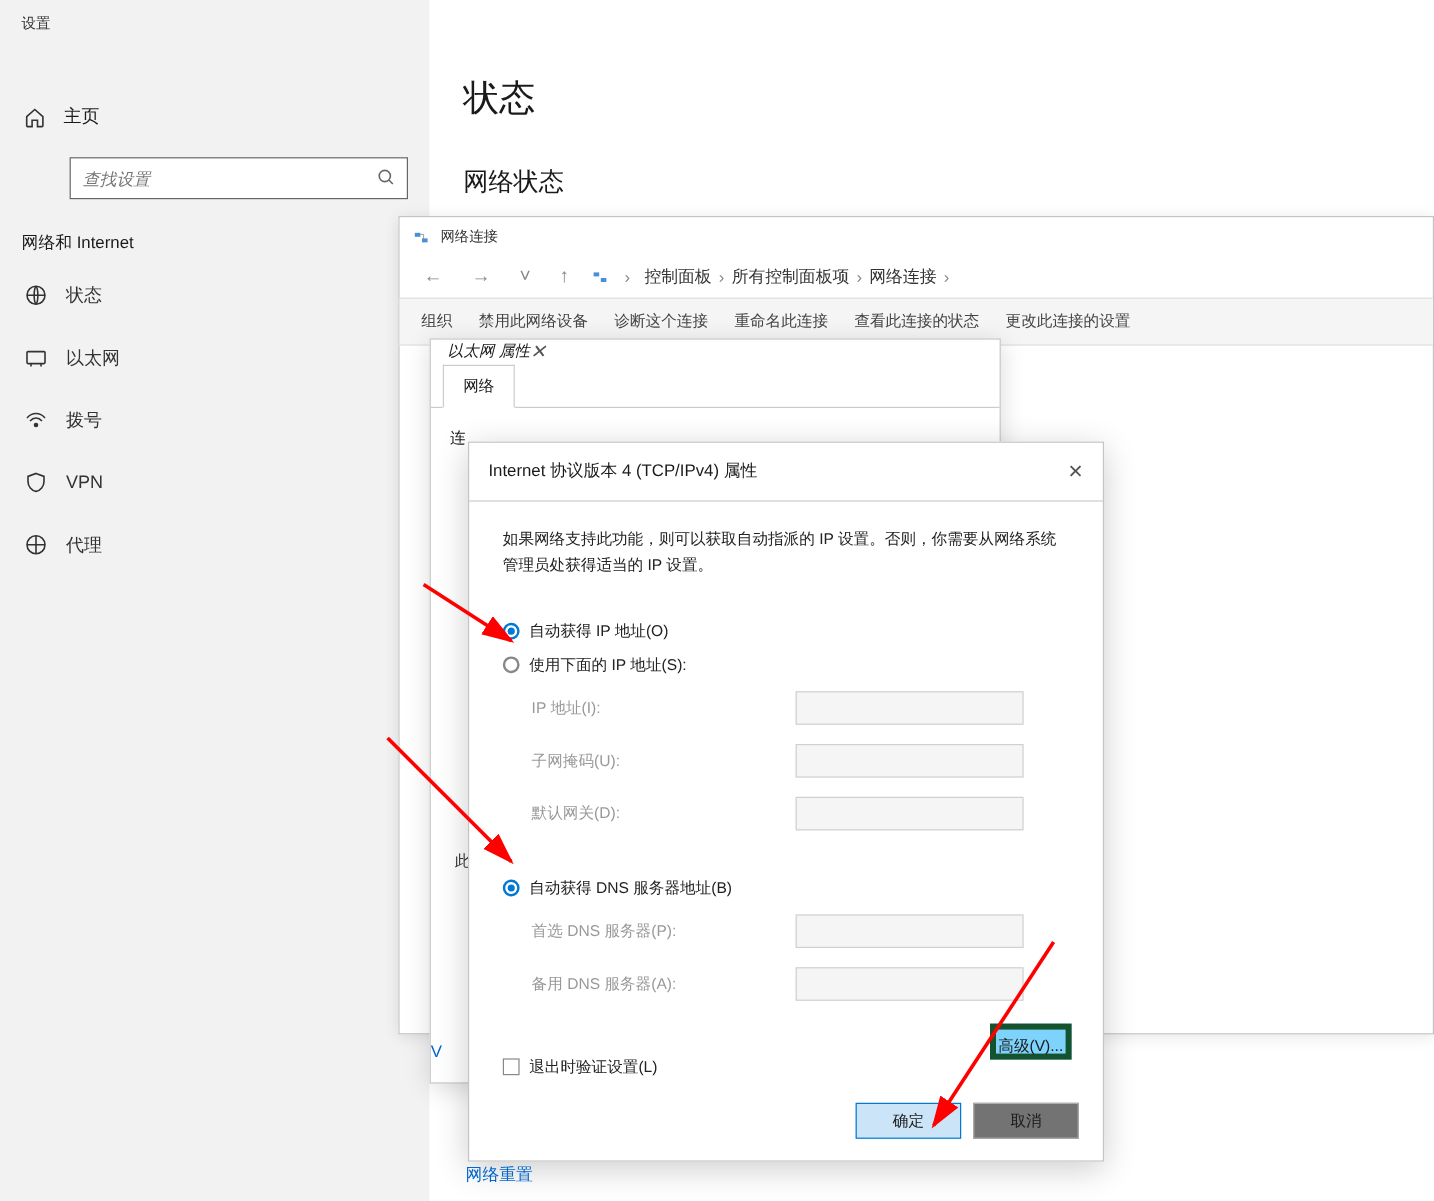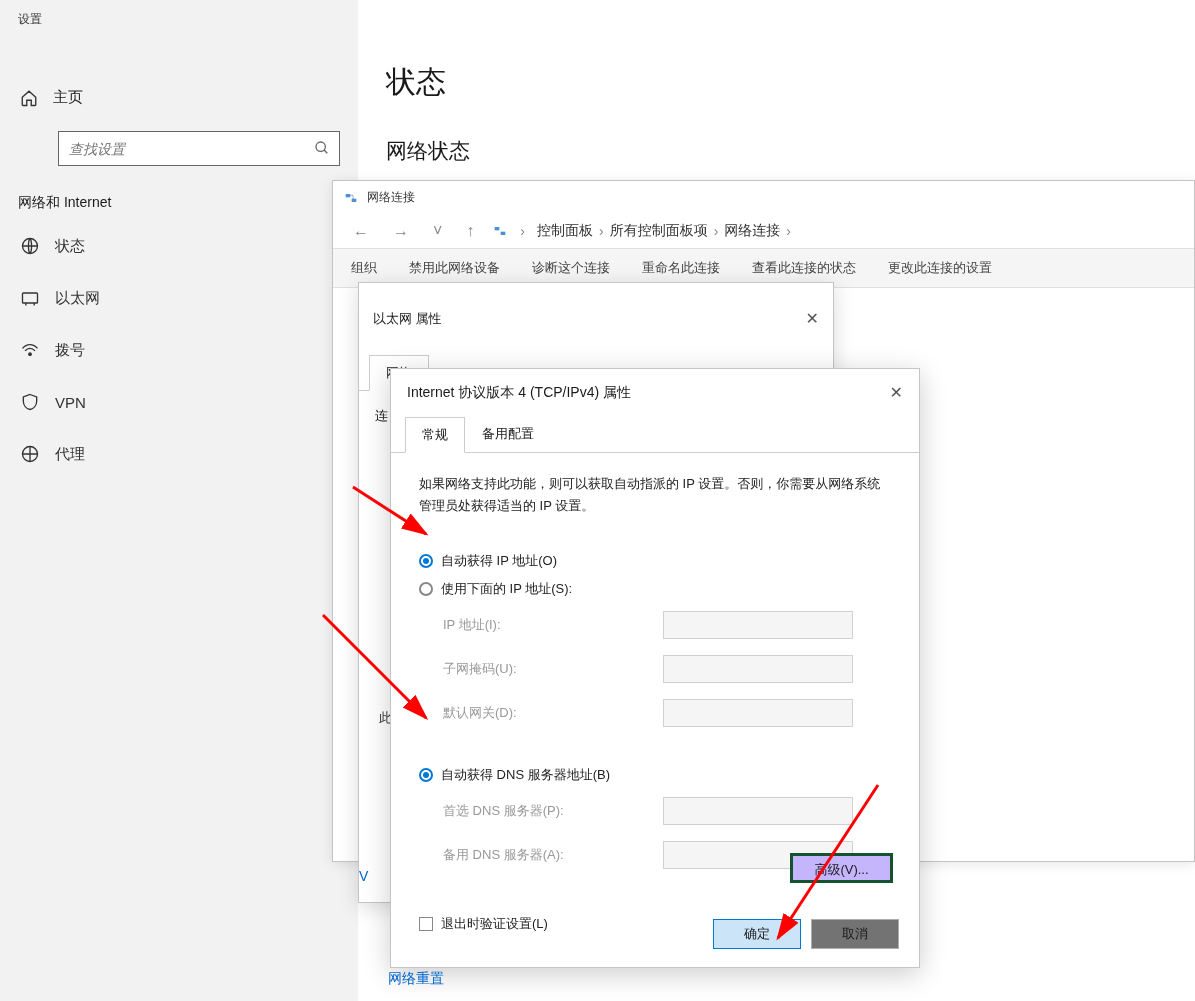--- a/index.html
+++ b/index.html
@@ -22,25 +22,25 @@
   .page-title { font-size: 30px; padding: 62px 0 0 28px; font-weight: 400; }
   .section-title { font-size: 21px; padding: 34px 0 0 28px; font-weight: 400; }
 
   
   .nc-window { position: absolute; left: 332px; top: 180px; width: 863px; height: 682px; background: #fff; border: 1px solid #c5c5c5; box-shadow: 0 2px 12px rgba(0,0,0,0.1); }
   .nc-title { display: flex; align-items: center; gap: 8px; padding: 8px 10px; font-size: 12px; color: #333; }
   .nc-nav { display: flex; align-items: center; gap: 12px; padding: 8px 14px; font-size: 14px; color: #333; }
   .nc-arrow { color: #888; font-size: 16px; padding: 0 6px; }
   .nc-breadcrumb { display: flex; align-items: center; gap: 6px; color: #333; }
   .sep { color: #888; }
-  .nc-toolbar { display: flex; align-items: center; gap: 32px; padding: 10px 18px; background: #f5f5f5; font-size: 13px; color: #444; border-top: 1px solid #e0e0e0; border-bottom: 1px solid #e0e0e0; }
+  .nc-toolbar { display: flex; align-items: center; gap: 22px; padding: 10px 18px; background: #f5f5f5; font-size: 13px; color: #444; border-top: 1px solid #e0e0e0; border-bottom: 1px solid #e0e0e0; }
 
   
   .eth-dialog { position: absolute; left: 358px; top: 282px; width: 476px; height: 621px; background: #fff; border: 1px solid #c5c5c5; box-shadow: 0 4px 20px rgba(0,0,0,0.15); }
-  .dlg-title { display: flex; align-items: center; justify-content: space-between; padding: 26px 14px; font-size: 13px; }
+  .dlg-title { display: flex; align-items: center; padding: 0 14px; font-size: 13px; font-style: italic; }
   .dlg-close { color: #555; font-size: 16px; }
   .dlg-tab { display: inline-block; padding: 8px 16px; font-size: 13px; border: 1px solid #ccc; border-bottom: 1px solid #fff; background: #fff; margin-left: 10px; position: relative; top: 1px; }
   .dlg-body { border-top: 1px solid #ccc; padding: 16px; font-size: 13px; }
   .dlg-label { margin-bottom: 12px; }
 
   
   .ipv4-dialog { position: absolute; left: 390px; top: 368px; width: 530px; height: 600px; background: #fff; border: 1px solid #c5c5c5; box-shadow: 0 6px 26px rgba(0,0,0,0.2); }
   .ipv4-title-row { display: flex; align-items: center; justify-content: space-between; padding: 14px 16px; font-size: 14px; }
   .ipv4-tabs { display: flex; padding-left: 14px; gap: 0; border-bottom: 0; }
   .ipv4-tab { padding: 8px 16px; font-size: 13px; border: 1px solid #ccc; border-bottom: 1px solid #fff; position: relative; top: 1px; background: #fff; }
@@ -50,21 +50,21 @@
   .radio-row { display: flex; align-items: center; gap: 8px; padding: 5px 0; }
   .radio { width: 14px; height: 14px; border-radius: 50%; border: 2px solid #0078d4; display: inline-flex; align-items: center; justify-content: center; }
   .radio.checked::after { content: ""; width: 6px; height: 6px; background: #0078d4; border-radius: 50%; }
   .radio.unchecked { border-color: #888; }
   .field-row { display: flex; align-items: center; padding: 8px 0 8px 24px; }
   .field-label { width: 220px; color: #999; }
   .field-input { width: 190px; height: 28px; border: 1px solid #d0d0d0; background: #f5f5f5; }
   .group { margin-bottom: 26px; }
   .chk-row { display: flex; align-items: center; gap: 8px; padding-top: 12px; text-align: center; }
   .chk { width: 14px; height: 14px; border: 1px solid #888; }
-  .adv-btn { position: absolute; right: 26px; bottom: 84px; width: 103px; height: 30px; border: 3px solid #14532d; background: #c4b5fd; font-size: 13px; text-align: center; line-height: 28px; }
+  .adv-btn { position: absolute; right: 26px; bottom: 84px; width: 68px; height: 30px; border: 5px solid #14532d; background: #7dd3fc; font-size: 13px; text-align: center; line-height: 28px; }
   .btn-row { position: absolute; right: 20px; bottom: 18px; display: flex; gap: 10px; margin-top: 24px; }
   .btn { width: 88px; height: 30px; border: 1px solid #adadad; background: #737373; font-size: 13px; text-align: center; line-height: 28px; }
   .btn.primary { background: #cce4f7; border-color: #0078d4; }
 
   .link { position: absolute; left: 388px; top: 970px; color: #0066cc; font-size: 14px; }
 
   
   .arrow { position: absolute; pointer-events: none; }
 
   .nw-icon { width: 16px; height: 16px; display: inline-block; }
@@ -183,24 +183,20 @@
     <div class="dlg-label">连</div>
   </div>
   <div style="position:absolute; left:20px; top:426px; font-size:13px; color:#333;">此</div>
   <div style="position:absolute; left:0; bottom:18px; font-size:14px; color:#0066cc;">V</div>
 </div>
 
 <div class="ipv4-dialog">
   <div class="ipv4-title-row">
     <span>Internet 协议版本 4 (TCP/IPv4) 属性</span>
     <span class="dlg-close">✕</span>
-  </div>
-  <div class="ipv4-tabs">
-    <div class="ipv4-tab">常规</div>
-    <div class="ipv4-tab inactive">备用配置</div>
   </div>
   <div class="ipv4-body">
     <div class="desc">如果网络支持此功能，则可以获取自动指派的 IP 设置。否则，你需要从网络系统管理员处获得适当的 IP 设置。</div>
 
     <div class="group">
       <div class="radio-row">
         <span class="radio checked"></span>
         <span>自动获得 IP 地址(O)</span>
       </div>
       <div class="radio-row">

